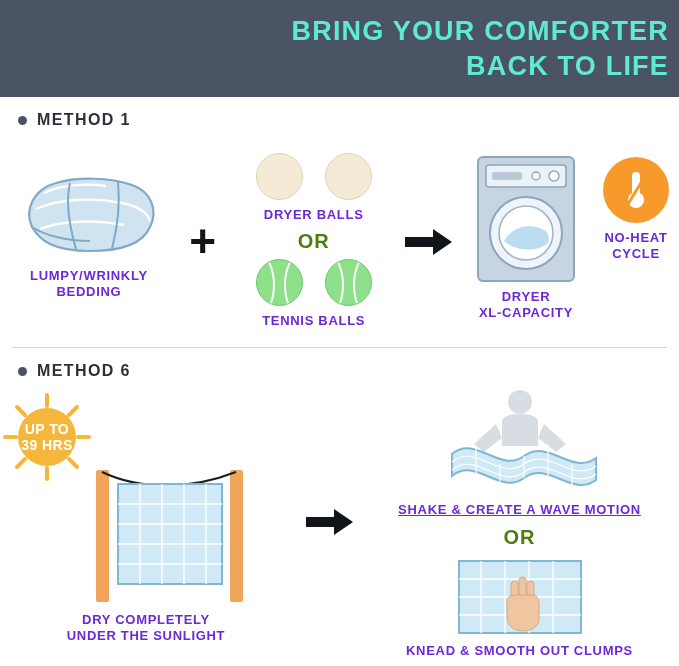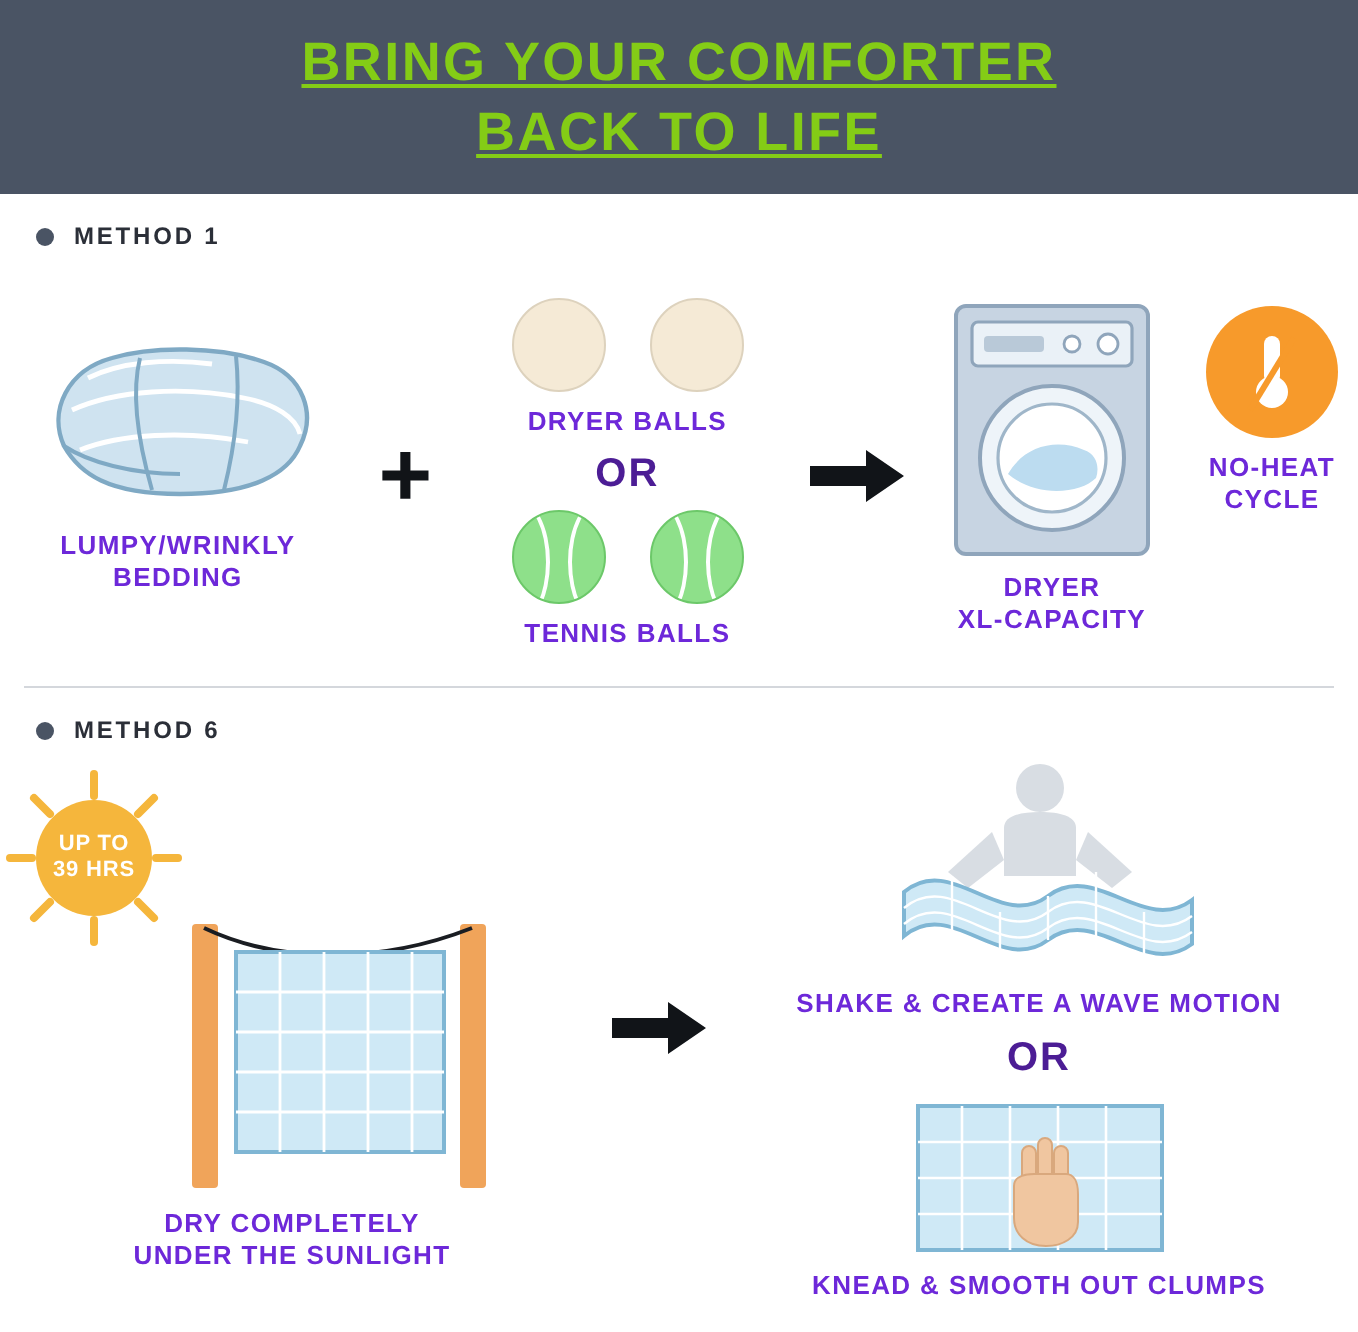--- a/index.html
+++ b/index.html
@@ -10,46 +10,45 @@
     background: #ffffff;
     font-family: "Liberation Sans", sans-serif;
     color: #2b2f38;
     overflow: hidden;
     position: relative;
   }
 
   
   .header {
     background: #4a5464;
-    color: #84cc16;
-    text-align: center;
+    color: #5eead4;
+    text-align: right;
     padding: 14px 10px 18px 10px;
     height: 97px;
-    text-decoration: underline;
   }
   .header h1 {
     margin: 0;
     font-size: 27px;
     font-weight: bold;
     letter-spacing: 1.2px;
     line-height: 1.28;
     text-transform: uppercase;
   }
   .header .line2 { display: block; }
 
   
   .method {
     position: relative;
   }
   .method-label {
     display: flex;
     align-items: center;
     gap: 10px;
     padding: 14px 0 0 18px;
-    font-size: 12px;
+    font-size: 16px;
     font-weight: bold;
     letter-spacing: 1.4px;
     color: #2b2f38;
   }
   .bullet {
     width: 9px;
     height: 9px;
     border-radius: 50%;
     background: #4a5464;
     display: inline-block;
@@ -67,21 +66,21 @@
     font-weight: bold;
     letter-spacing: 0.7px;
     line-height: 1.25;
     color: #6d28d9;
     text-transform: uppercase;
   }
   .or-text {
     font-size: 20px;
     font-weight: bold;
     letter-spacing: 1px;
-    color: #4c1d95;
+    color: #4d7c0f;
   }
   .plus {
     font-size: 46px;
     font-weight: bold;
     line-height: 0.7;
     color: #111418;
   }
 
   
   .m1row {
@@ -136,31 +135,31 @@
   }
   .m2-sun { width: 300px; position: relative; }
   .m2-arrow { width: 60px; display: flex; justify-content: center; padding-top: 124px; }
   .m2-right { flex: 1; padding-top: 4px; }
 
   .sun-badge {
     position: absolute; left: 18px; top: 24px;
     width: 58px; height: 58px; border-radius: 50%;
     background: #f5b63c; color: #ffffff;
     display: flex; flex-direction: column; align-items: center; justify-content: center;
-    font-size: 11px; font-weight: bold; letter-spacing: 0.4px; line-height: 1.15;
+    font-size: 14px; font-weight: bold; letter-spacing: 0.4px; line-height: 1.15;
     z-index: 3;
   }
   .sun-rays { position: absolute; left: -1px; top: 5px; z-index: 2; }
 
   .line-art { position: absolute; left: 70px; top: 54px; }
   .m2-caption-left {
     position: absolute; left: 16px; top: 228px; width: 260px;
   }
 
-  .wave-caption { margin-top: 2px; }
+  .wave-caption { margin-top: 2px; text-decoration: underline; }
   .right-or { text-align: center; margin: 8px 0 8px 0; }
   .knead-caption { margin-top: 6px; }
 
   .arrow-svg { display: block; }
 </style>
 </head>
 <body>
 
 <div class="header">
   <h1>

